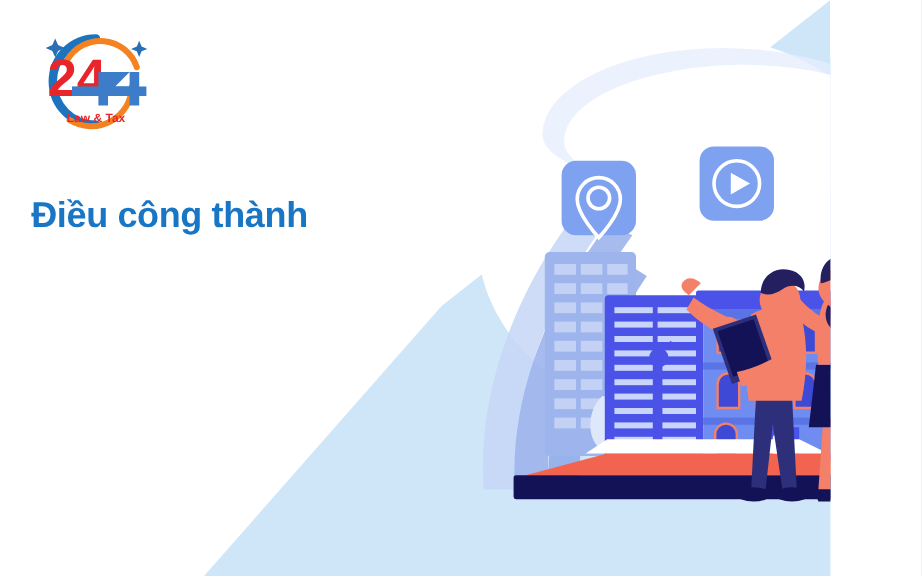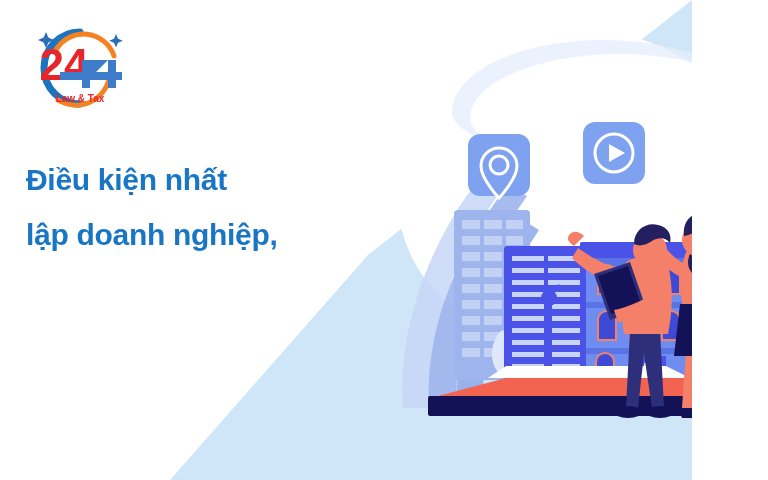--- a/index.html
+++ b/index.html
@@ -99,22 +99,21 @@
 
     <g fill="#3d7cc9">
       <path d="M58 38 L58 66 L66 66 L66 58 L84 58 L84 66 L92 66 L92 58 L98 58 L98 50 L92 50 L92 38 L84 38 L84 50 L72 50 L84 38 Z"></path>
       <rect x="36" y="50" width="56" height="8"></rect>
     </g>
 
     <text x="56" y="80" font-family="'Liberation Sans',sans-serif" font-size="10" font-weight="bold" fill="#e8252a" text-anchor="middle">Law &amp; Tax</text>
   </svg>
 
   <div class="headline">
-    <span class="ln">Điều kiện nhất</span>
-    <span class="ln">lập doanh nghiệp,</span>
+    <span class="ln">Điều công thành</span>
   </div>
 
   <svg class="illus" viewBox="0 0 370 450">
 
     <g>
       <rect x="70" y="104" width="62" height="62" rx="12" fill="#7ea2f0"></rect>
       <g fill="none" stroke="#ffffff" stroke-width="3">
         <path d="M101 118 c-10 0 -18 8 -18 18 c0 13 18 32 18 32 c0 0 18 -19 18 -32 c0 -10 -8 -18 -18 -18 Z"></path>
         <circle cx="101" cy="135" r="9"></circle>
       </g>

